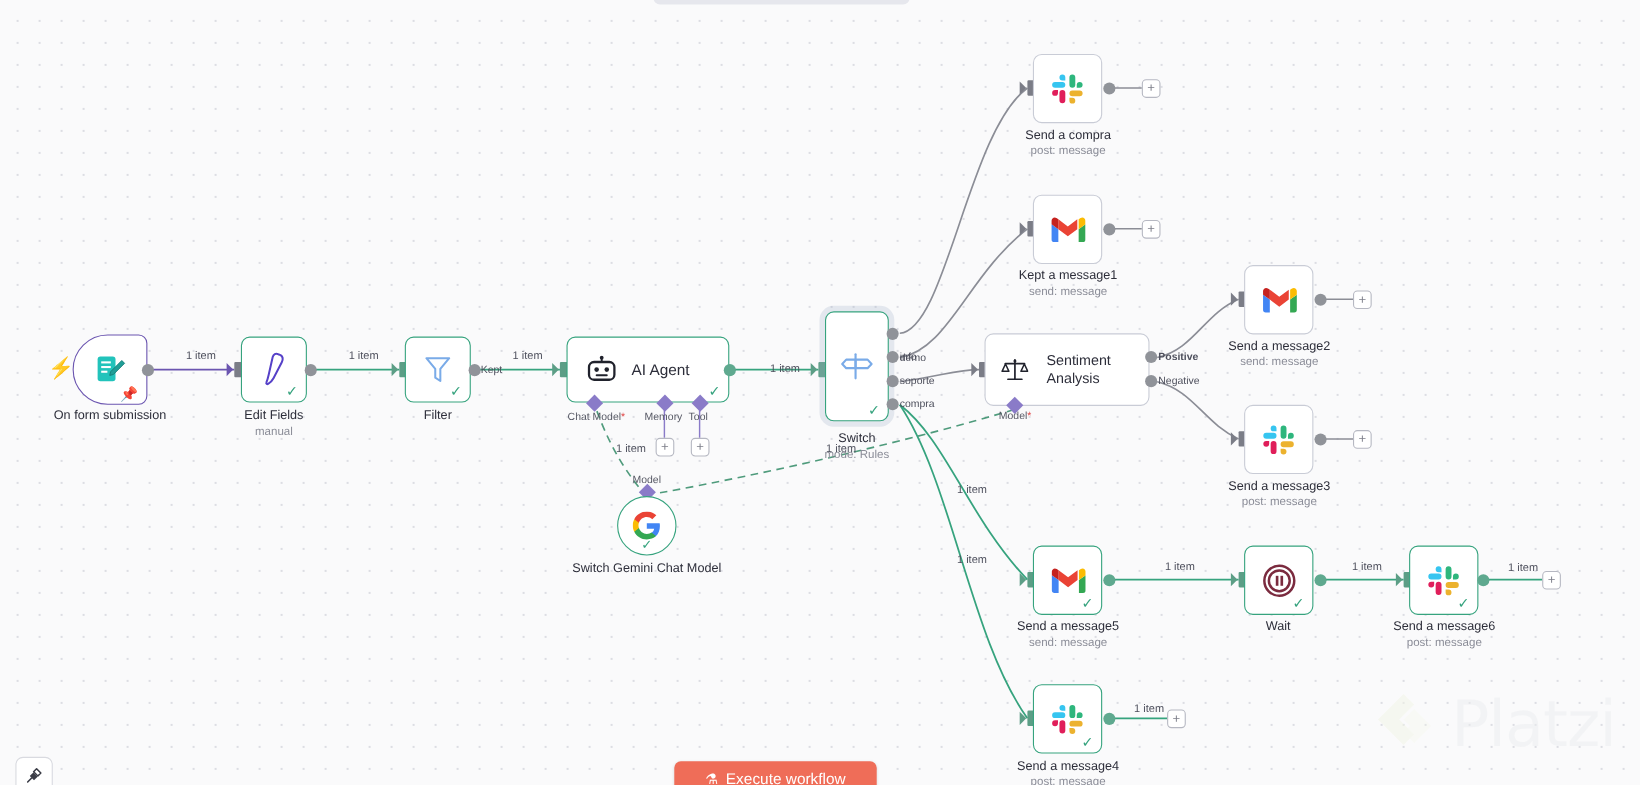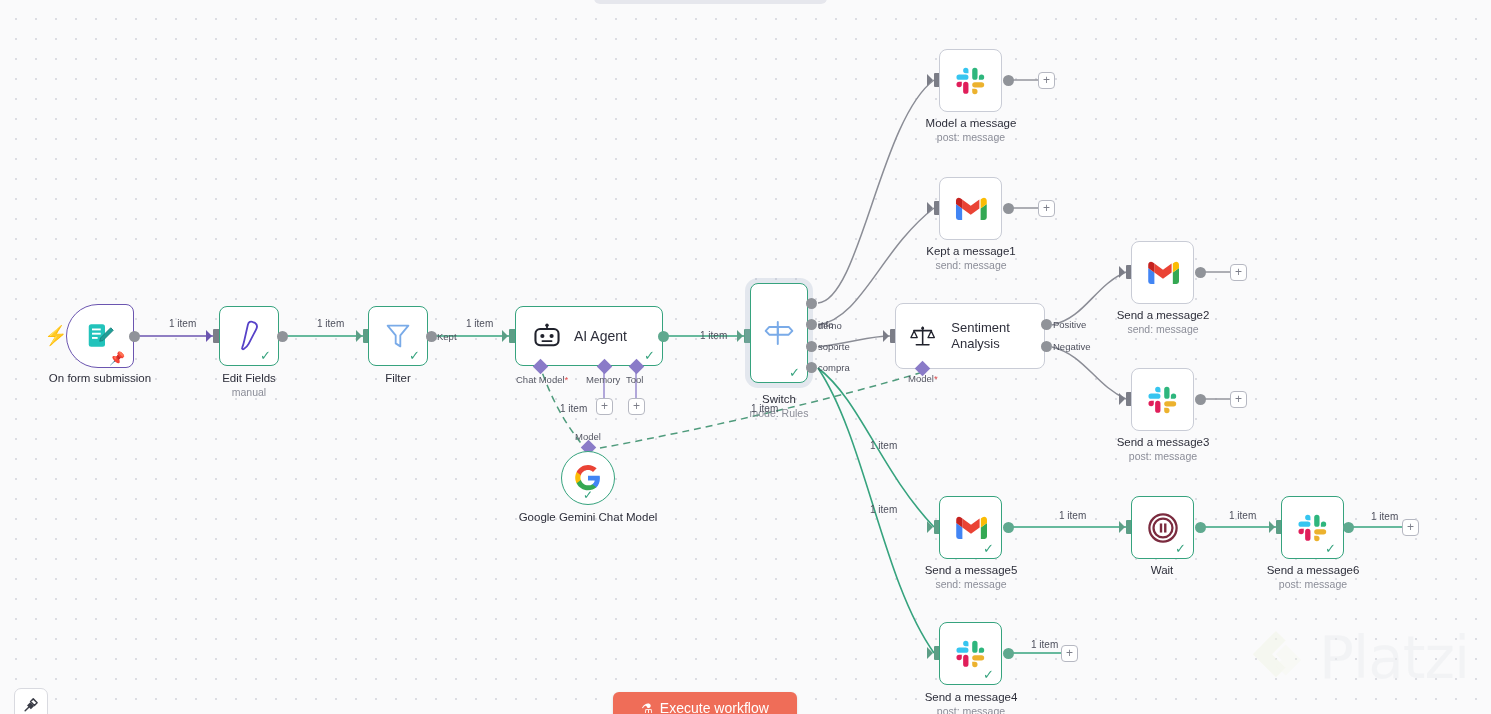--- a/index.html
+++ b/index.html
@@ -347,54 +347,54 @@
   <div class="sub-label" style="left:575px; top:431px;">Model</div>
   <div class="circle-node" style="left:561px; top:451px;">
     <svg class="icon" width="26" height="26" viewBox="0 0 24 24">
       <path fill="#4285F4" d="M23 12.2c0-.8-.1-1.6-.2-2.3H12v4.5h6.2c-.3 1.5-1.1 2.7-2.3 3.5v2.9h3.7C21.8 18.8 23 15.8 23 12.2z"></path>
       <path fill="#34A853" d="M12 23.4c3.1 0 5.8-1 7.7-2.8l-3.7-2.9c-1 .7-2.3 1.1-4 1.1-3.1 0-5.7-2.1-6.6-4.9H1.5v3C3.4 20.8 7.4 23.4 12 23.4z"></path>
       <path fill="#FBBC05" d="M5.4 13.9c-.2-.7-.4-1.4-.4-2.2s.1-1.5.4-2.2v-3H1.5C.7 8.1.2 9.9.2 11.7s.5 3.6 1.3 5.2l3.9-3z"></path>
       <path fill="#EA4335" d="M12 4.7c1.8 0 3.3.6 4.6 1.8l3.4-3.4C17.8 1.2 15.1 0 12 0 7.4 0 3.4 2.6 1.5 6.5l3.9 3c.9-2.8 3.5-4.8 6.6-4.8z"></path>
     </svg>
     <span class="tick">✓</span>
   </div>
-  <div class="caption wrap" style="left:518px; top:510px; width:140px;">Google Gemini Chat Model</div>
+  <div class="caption wrap" style="left:518px; top:510px; width:140px;">Switch Gemini Chat Model</div>
 
   <div class="port-in grey" style="left:890px; top:329px;"></div>
   <div class="node" style="left:895px; top:303px; width:150px; height:66px; justify-content:flex-start; padding-left:14px; gap:16px;">
     <svg class="icon" width="30" height="28" viewBox="0 0 26 24">
       <path d="M13 3v18M6.5 21h13" stroke="#20222c" stroke-width="1.6" stroke-linecap="round"></path>
       <path d="M4 6.5h18" stroke="#20222c" stroke-width="1.6" stroke-linecap="round"></path>
       <circle cx="13" cy="4" r="1.4" fill="#20222c"></circle>
       <path d="M4.2 6.8L1 13.6h6.4z" fill="#fff" stroke="#20222c" stroke-width="1.4" stroke-linejoin="round"></path>
       <path d="M21.8 6.8L18.6 13.6H25z" fill="#fff" stroke="#20222c" stroke-width="1.4" stroke-linejoin="round"></path>
     </svg>
     <span style="font-size:13px; color:#2d2e3a; line-height:16px;">
       <span>Sentiment Analysis</span>
     </span>
   </div>
   <div class="port-out" style="left:1041px; top:319px;"></div>
-  <div class="port-label" style="left:1053px; top:319px;">Positive</div>
+  <div class="port-label" style="left:1053px; top:319px;font-weight:bold;">Positive</div>
   <div class="port-out" style="left:1041px; top:341px;"></div>
   <div class="port-label" style="left:1053px; top:341px;">Negative</div>
   <div class="diamond" style="left:917px; top:363px;"></div>
   <div class="sub-label" style="left:908px; top:373px;"><span>Model</span><span class="req">*</span></div>
 
   <div class="port-in grey" style="left:934px; top:73px;"></div>
   <div class="node" style="left:939px; top:49px; width:63px; height:63px;">
     <svg class="icon" width="32" height="32" viewBox="0 0 24 24">
       <path fill="#E01E5A" d="M5.1 14.6a2 2 0 1 1-2-2h2zM6.1 14.6a2 2 0 1 1 4 0v5a2 2 0 1 1-4 0z"></path>
       <path fill="#36C5F0" d="M8.1 6.1a2 2 0 1 1 2-2v2zM8.1 7.1a2 2 0 1 1 0 4h-5a2 2 0 1 1 0-4z"></path>
       <path fill="#2EB67D" d="M17.9 9.1a2 2 0 1 1 2 2h-2zM16.9 9.1a2 2 0 1 1-4 0v-5a2 2 0 1 1 4 0z"></path>
       <path fill="#ECB22E" d="M14.9 17.9a2 2 0 1 1-2 2v-2zM14.9 16.9a2 2 0 1 1 0-4h5a2 2 0 1 1 0 4z"></path>
     </svg>
   </div>
   <div class="port-out" style="left:1003px; top:75px;"></div>
   <div class="plusbtn" style="left:1038px; top:72px;">+</div>
-  <div class="caption" style="left:901px; top:116px; width:140px;">Model a message</div>
+  <div class="caption" style="left:901px; top:116px; width:140px;">Send a compra</div>
   <div class="subcaption" style="left:901px; top:131px; width:140px;">post: message</div>
 
   <div class="port-in grey" style="left:934px; top:201px;"></div>
   <div class="node" style="left:939px; top:177px; width:63px; height:63px;">
     <svg class="icon" width="32" height="26" viewBox="0 0 26 20">
       <path fill="#4285F4" d="M2 19h4V9.5L1 5.9V17a2 2 0 0 0 2 2z" transform="translate(-0.2,0)"></path>
       <path fill="#34A853" d="M20 19h4a2 2 0 0 0 2-2V5.9l-5 3.6V19z" transform="translate(-0.2,0)"></path>
       <path fill="#FBBC04" d="M21 2.2V9.5l5-3.6V3.2c0-1.9-2.1-3-3.6-1.9z" transform="translate(-0.2,0)"></path>
       <path fill="#EA4335" d="M6 9.5V2.2L13 7.4l7-5.2v7.3l-7 5.2z" transform="translate(-0.2,0)"></path>
       <path fill="#C5221F" d="M1 3.2v2.7l5 3.6V2.2L4.6 1.3C3.1.2 1 1.3 1 3.2z" transform="translate(-0.2,0)"></path>

